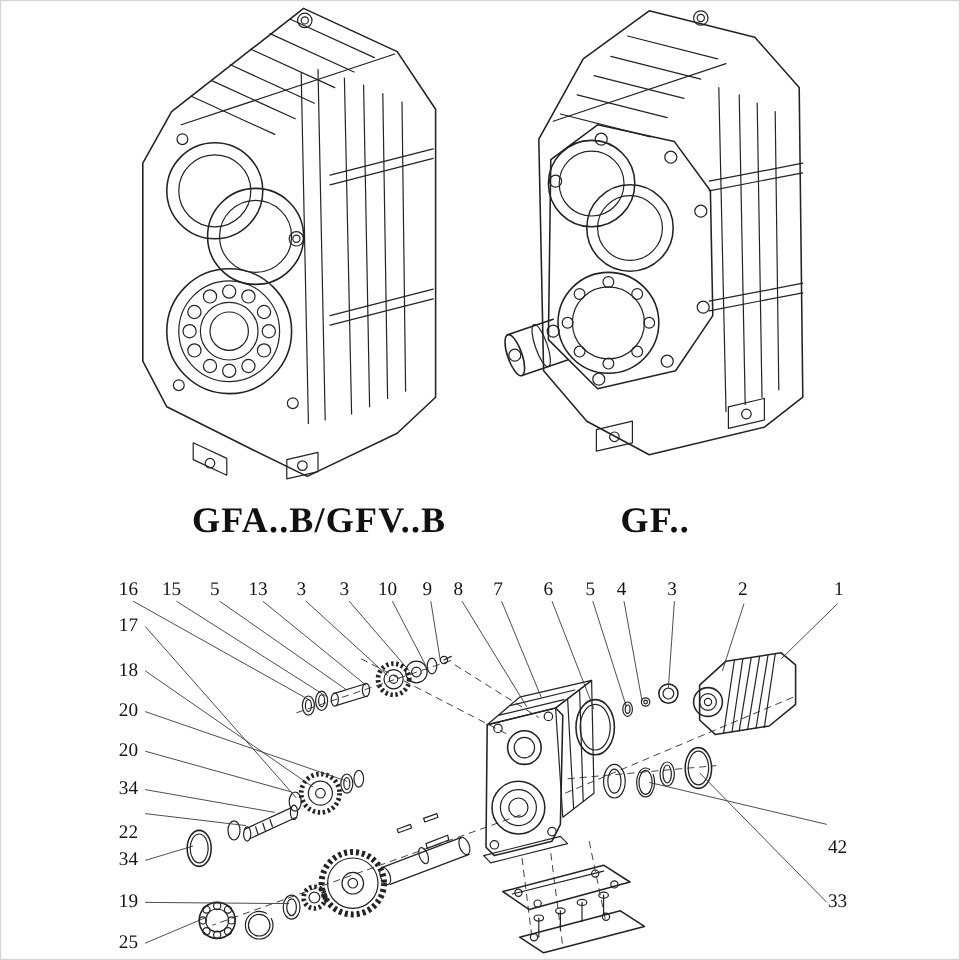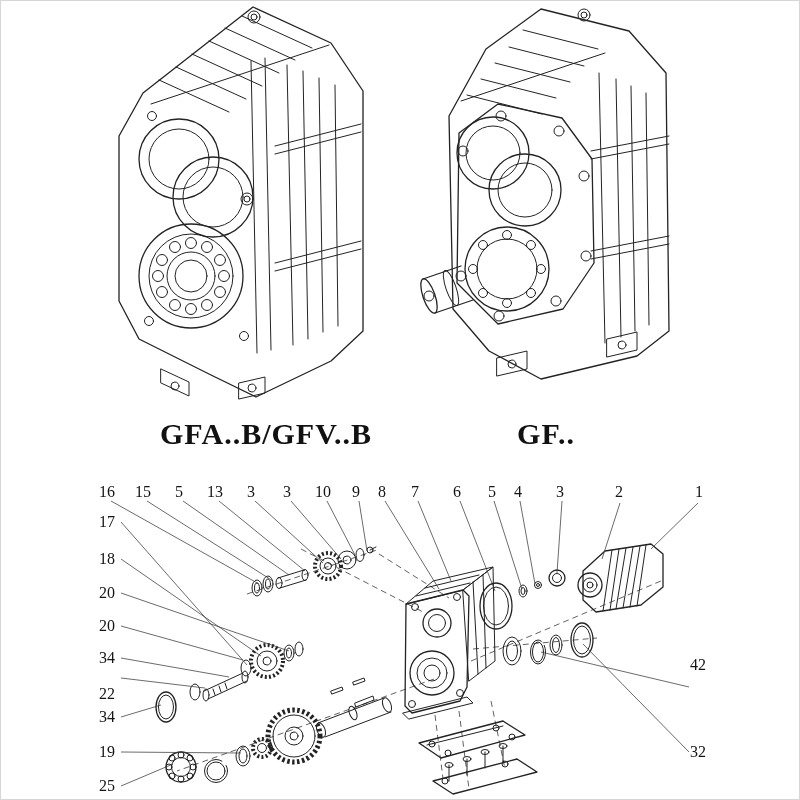--- a/index.html
+++ b/index.html
@@ -357,16 +357,16 @@
   <span class="num" style="left:106px;top:513px">17</span>
   <span class="num" style="left:106px;top:550px">18</span>
   <span class="num" style="left:106px;top:584px">20</span>
   <span class="num" style="left:106px;top:617px">20</span>
   <span class="num" style="left:106px;top:649px">34</span>
   <span class="num" style="left:106px;top:685px">22</span>
   <span class="num" style="left:106px;top:708px">34</span>
   <span class="num" style="left:106px;top:743px">19</span>
   <span class="num" style="left:106px;top:777px">25</span>
 
-  <span class="num" style="left:697px;top:656px">42</span>
-  <span class="num" style="left:697px;top:743px">32</span>
+  <span class="num" style="left:697px;top:698px">42</span>
+  <span class="num" style="left:697px;top:743px">33</span>
 
 </div>
 
 </body></html>

